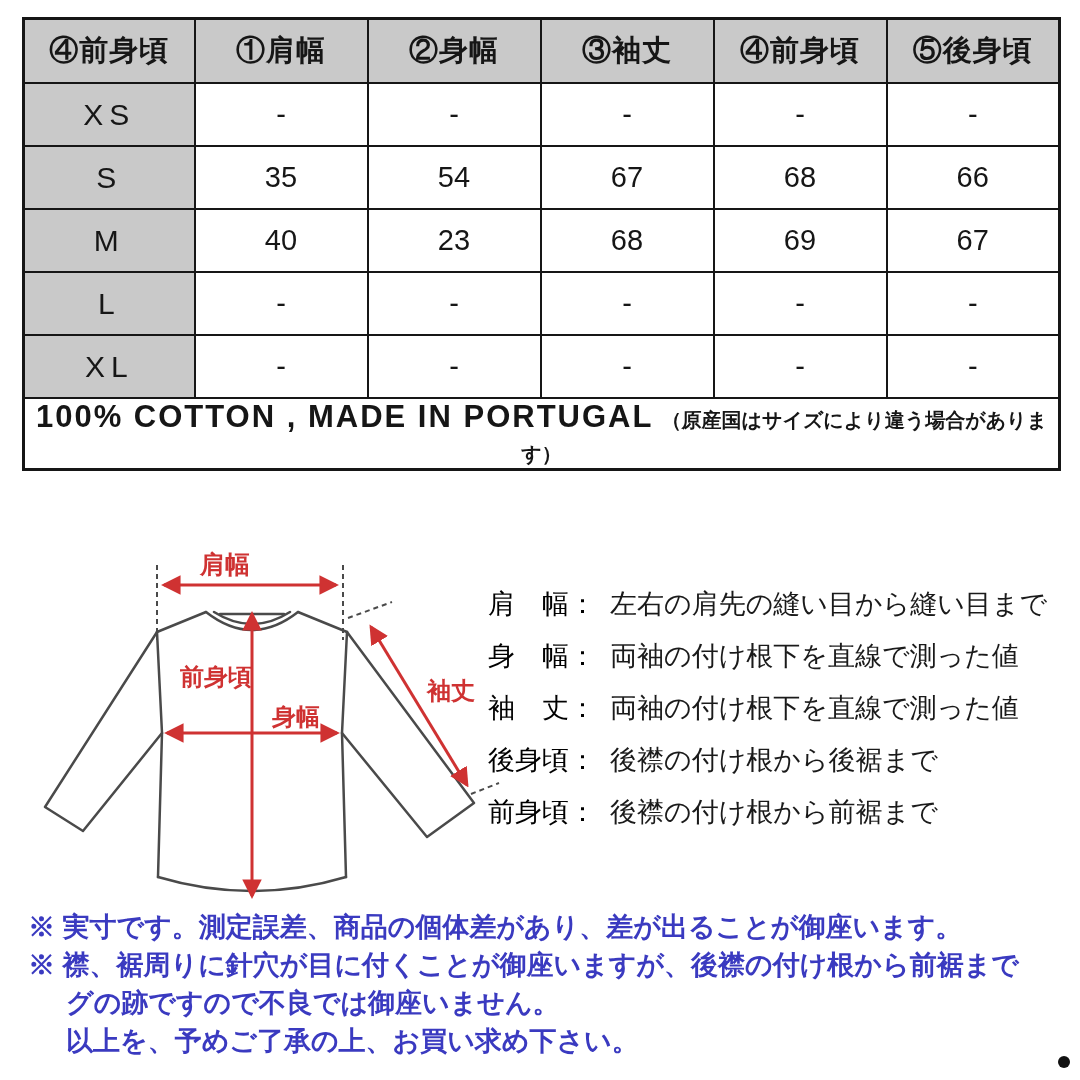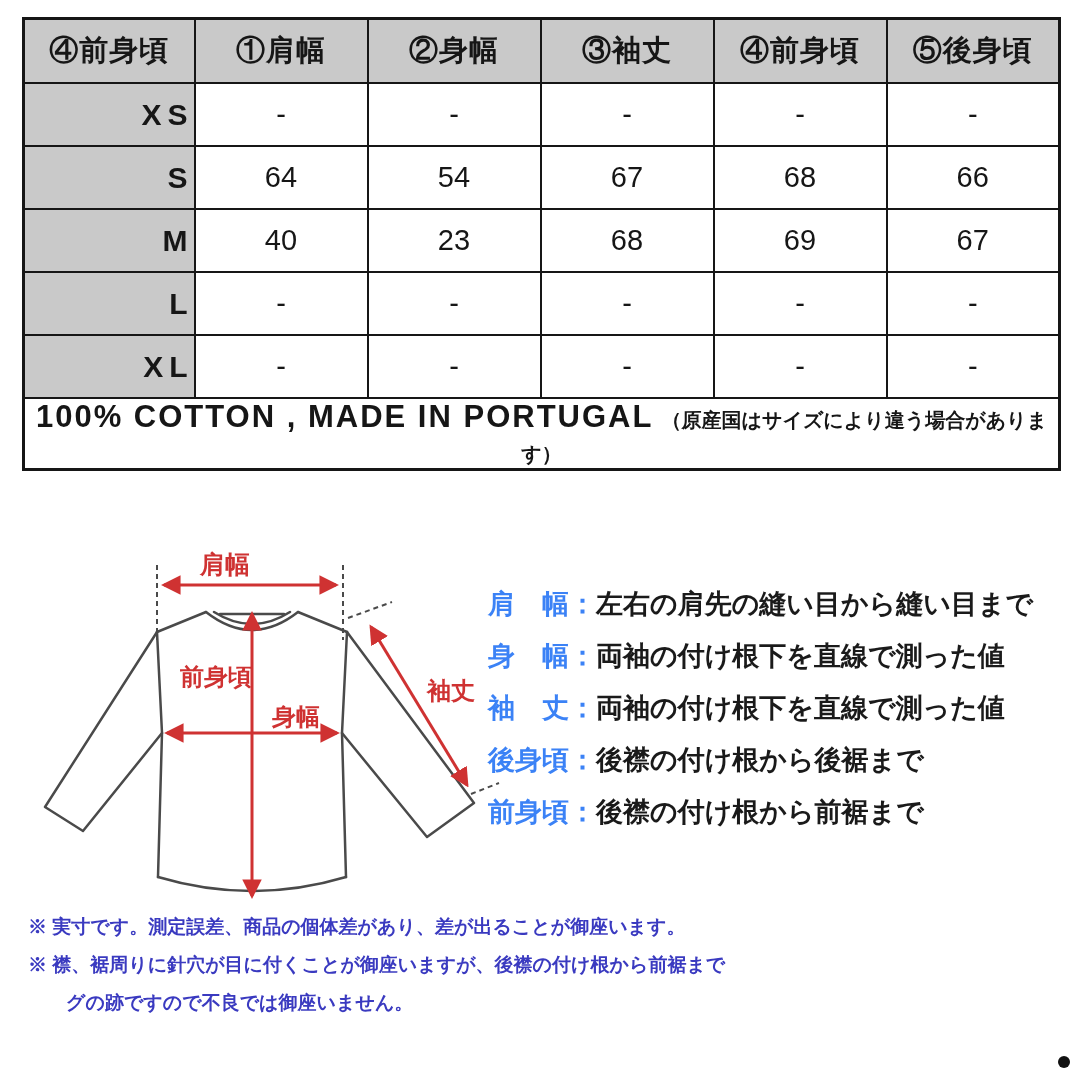--- a/index.html
+++ b/index.html
@@ -8,39 +8,39 @@
 
   
   table.size-table{position:absolute;left:22px;top:17px;width:1037px;
         border-collapse:collapse;table-layout:fixed;
         border:3px solid #161616;}
   .size-table th,.size-table td{border:2px solid #161616;text-align:center;vertical-align:middle;
         padding:0;font-family:"Liberation Sans", sans-serif;}
   .size-table col.c0{width:171px;}
   .size-table col.cv{width:173px;}
   .size-table thead th{height:62px;background:#c9c9c9;font-size:29px;font-weight:bold;letter-spacing:1px;}
-  .size-table tbody th{height:61px;background:#c9c9c9;font-size:30px;font-weight:bold;letter-spacing:6px;text-align:right;}
+  .size-table tbody th{height:61px;background:#c9c9c9;font-size:30px;font-weight:normal;letter-spacing:6px;}
   .size-table tbody td{height:61px;background:#ffffff;font-size:29px;font-weight:normal;}
   .size-table td.footer-cell{height:64px;background:#ffffff;}
   .footer-main{font-size:31px;font-weight:bold;letter-spacing:2px;}
   .footer-note{font-size:20px;font-weight:bold;}
 
   
   .diagram{position:absolute;left:0px;top:548px;width:500px;height:368px;}
   .diagram text{font-family:"Liberation Sans", sans-serif;font-weight:bold;fill:#cf3232;}
 
   
   .defs{position:absolute;left:488px;top:578px;width:585px;}
   .def-line{height:52px;line-height:52px;font-size:27px;white-space:nowrap;}
-  .def-term{color:#3b82f6;font-weight:bold;}
-  .def-desc{color:#1a1a1a;font-weight:bold;}
+  .def-term{color:#000000;font-weight:normal;}
+  .def-desc{color:#1a1a1a;font-weight:normal;margin-left:14px;}
 
   
   .notes{position:absolute;left:28px;top:908px;width:1040px;color:#3a3ac0;font-weight:bold;}
-  .note-line{font-size:19px;line-height:38px;white-space:nowrap;}
+  .note-line{font-size:27px;line-height:38px;white-space:nowrap;}
   .note-line.indent{padding-left:38px;}
 
   .dot-mark{position:absolute;left:1058px;top:1056px;width:12px;height:12px;border-radius:50%;background:#111111;}
 </style>
 </head>
 <body>
 
 <div class="page">
 
   <table class="size-table">
@@ -66,21 +66,21 @@
       <tr>
         <th>XS</th>
         <td>-</td>
         <td>-</td>
         <td>-</td>
         <td>-</td>
         <td>-</td>
       </tr>
       <tr>
         <th>S</th>
-        <td>64</td>
+        <td>35</td>
         <td>54</td>
         <td>67</td>
         <td>68</td>
         <td>66</td>
       </tr>
       <tr>
         <th>M</th>
         <td>40</td>
         <td>23</td>
         <td>68</td>
@@ -167,16 +167,17 @@
     </div>
     <div class="def-line">
       <span class="def-term">前身頃：</span><span class="def-desc">後襟の付け根から前裾まで</span>
     </div>
   </div>
 
   <div class="notes">
     <div class="note-line">※ 実寸です。測定誤差、商品の個体差があり、差が出ることが御座います。</div>
     <div class="note-line">※ 襟、裾周りに針穴が目に付くことが御座いますが、後襟の付け根から前裾まで</div>
     <div class="note-line indent">グの跡ですので不良では御座いません。</div>
+    <div class="note-line indent">以上を、予めご了承の上、お買い求め下さい。</div>
   </div>
 
   <div class="dot-mark"></div>
 </div>
 
 </body></html>

